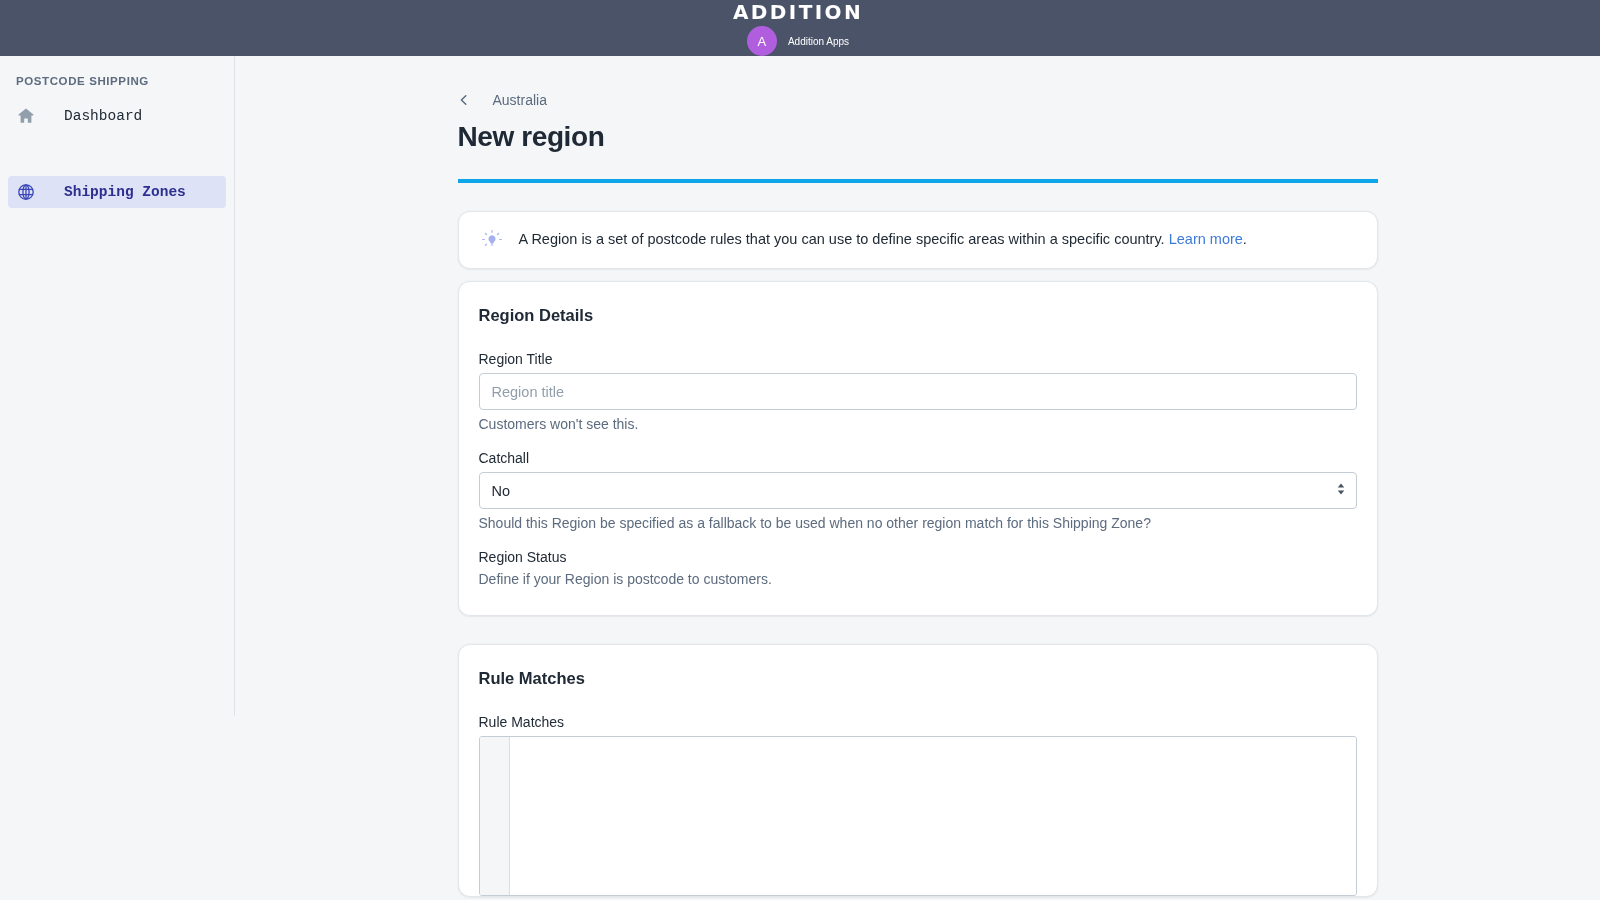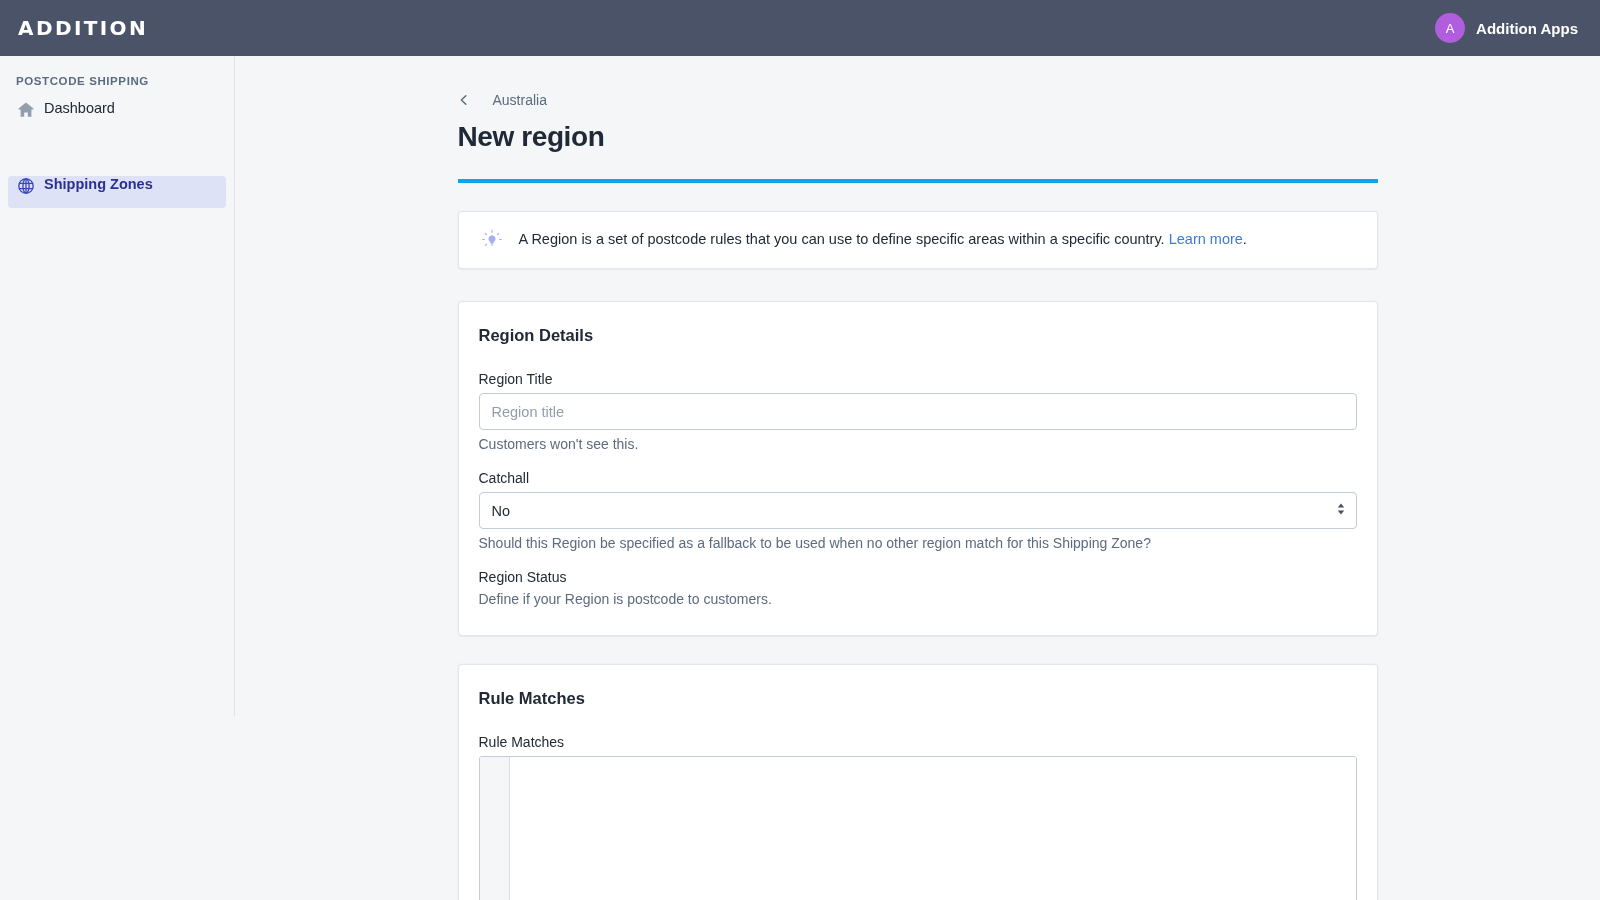--- a/index.html
+++ b/index.html
@@ -14,65 +14,67 @@
 
   
   .topbar {
     position: absolute; top: 0; left: 0;
     width: 1600px; height: 56px;
     background: #4A5368;
     display: flex; align-items: center;
     justify-content: space-between;
     padding: 0 22px 0 18px;
     z-index: 10;
+    flex-direction: column;
   }
   .logo {
     color: #FFFFFF;
     font-size: 20px;
     font-weight: 700;
     letter-spacing: 2.4px;
     font-family: "DejaVu Sans", sans-serif;
     display: flex; align-items: center;
   }
   .acct { display: flex; align-items: center; gap: 11px; }
   .avatar {
     width: 30px; height: 30px; border-radius: 50%;
     background: #B15EDE;
     color: #fff; font-size: 13px;
     display: flex; align-items: center; justify-content: center;
     font-weight: 400;
   }
-  .acct-name { color: #FFFFFF; font-size: 15px; font-weight: bold; }
+  .acct-name { color: #FFFFFF; font-size: 10px; }
 
   
   .sidebar {
     position: absolute; top: 56px; left: 0;
     width: 235px; height: 660px;
     background: #F4F6F8;
     border-right: 1px solid #DFE3E8;
     padding-top: 19px;
   }
   .side-head {
     font-size: 11.5px; font-weight: 700;
     letter-spacing: 0.6px;
     color: #5C6B7E;
     padding: 0 0 0 16px;
     margin-bottom: 13px;
     text-transform: uppercase;
   }
   .side-item {
-    display: flex; align-items: flex-start;
-    gap: 8px;
+    display: flex; align-items: center;
+    gap: 28px;
     height: 32px;
     margin: 0 8px 3px 8px;
     padding: 0 8px;
     border-radius: 4px;
     font-size: 14.5px;
     color: #212B36;
     cursor: pointer;
+    font-family: Liberation Mono, monospace;
   }
   .side-item.active {
     background: #DDE2F6;
     color: #2C2F8F;
     font-weight: 600;
     margin-top: 44px;
   }
   .side-ico { width: 20px; height: 20px; display: block; flex: 0 0 20px; }
 
   
@@ -95,34 +97,34 @@
     letter-spacing: -0.4px;
     color: #202A36;
     padding-bottom: 26px;
     border-bottom: 4px solid #0ea5e9;
   }
 
   
   .card {
     background: #FFFFFF;
     border: 1px solid #E3E7EB;
-    border-radius: 4px;
+    border-radius: 12px;
     box-shadow: 0 0 0 1px rgba(63,63,68,0.02), 0 1px 2px rgba(63,63,68,0.06);
   }
   .banner {
     margin-top: 28px;
     display: flex; align-items: center; gap: 16px;
     padding: 17px 20px 17px 22px;
     font-size: 14.5px; color: #212B36;
     line-height: 1.45;
   }
   .bulb { flex: 0 0 22px; width: 22px; height: 22px; display: block; }
   .lnk { color: #3D7BD9; text-decoration: none; cursor: pointer; }
 
-  .form-card { margin-top: 32px; padding: 24px 20px 28px 20px; }
+  .form-card { margin-top: 12px; padding: 24px 20px 28px 20px; }
   .card-title {
     font-size: 16.5px; font-weight: 700;
     color: #202A36;
     margin-bottom: 26px;
   }
   .field { margin-bottom: 18px; }
   .field:last-child { margin-bottom: 0; }
   .flabel { font-size: 14px; color: #212B36; margin-bottom: 6px; display: block; }
   .fhelp { font-size: 14px; color: #5C6B7E; margin-top: 6px; }
 

